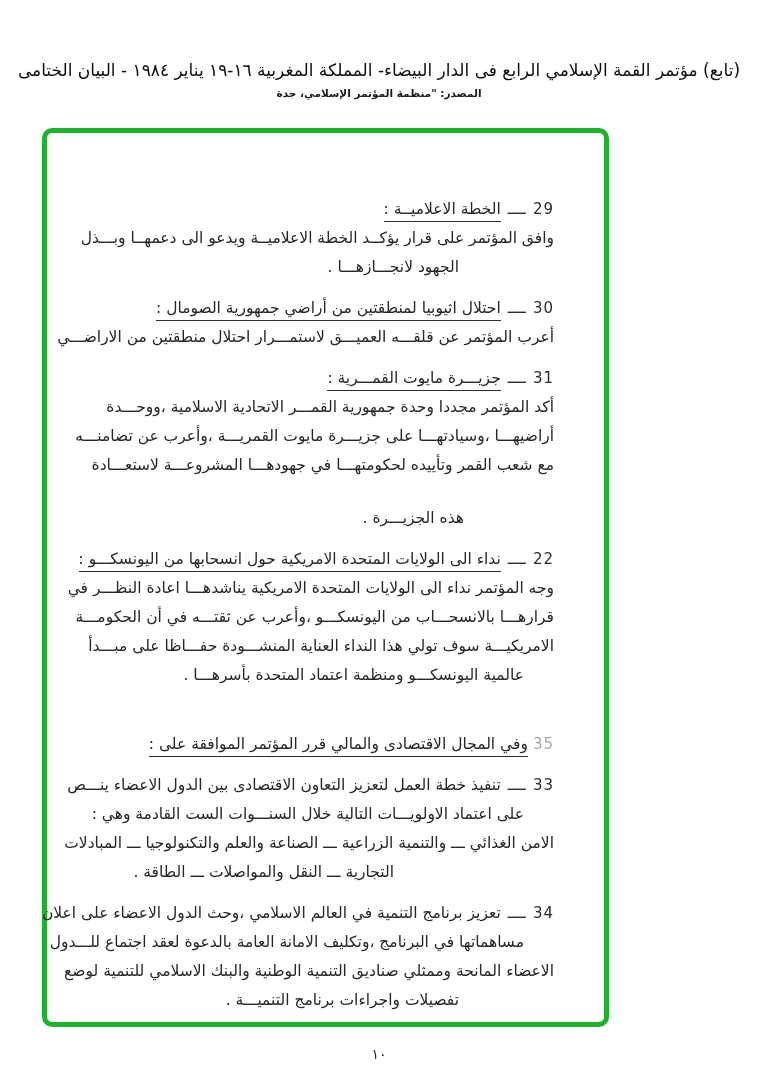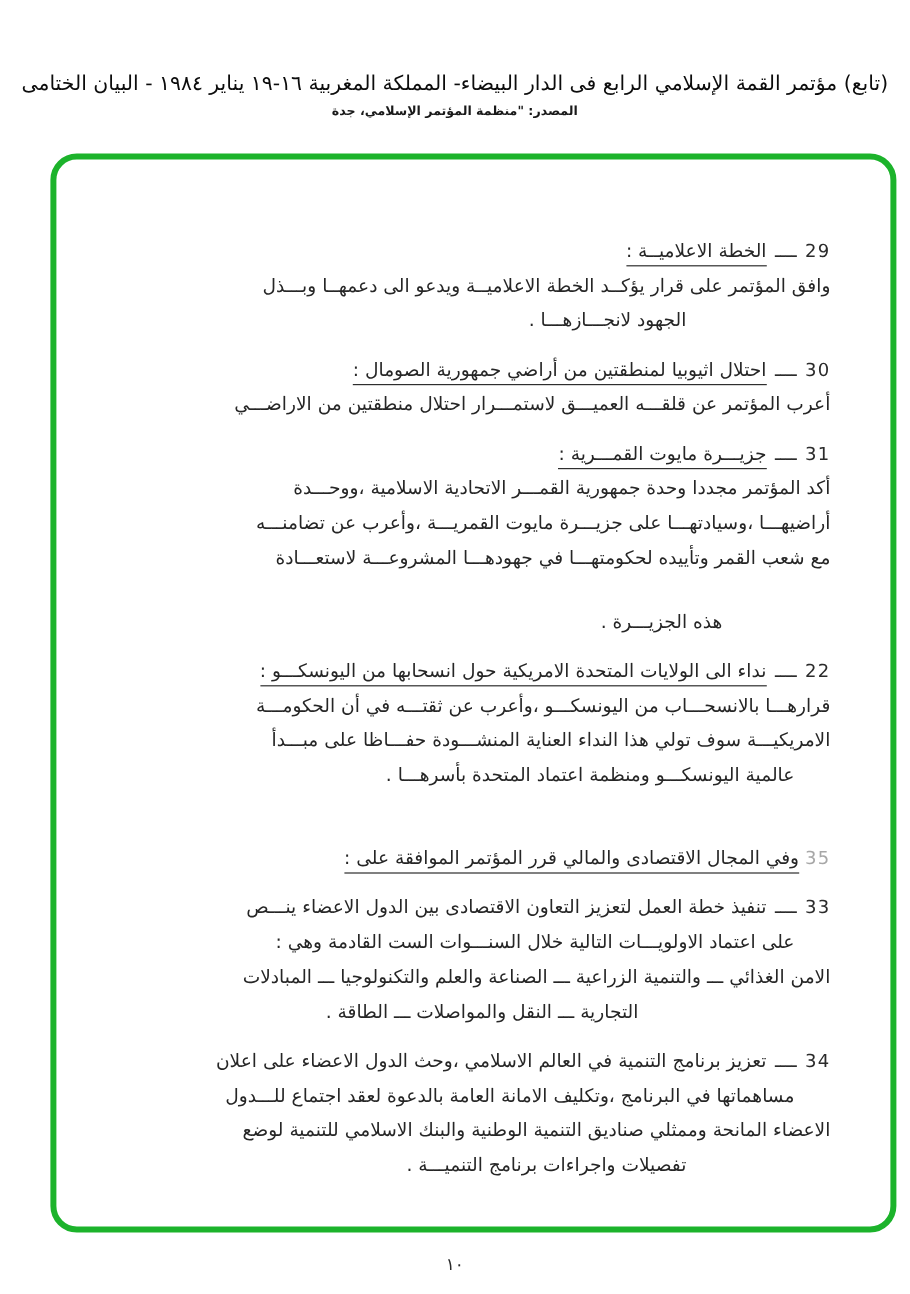--- a/index.html
+++ b/index.html
@@ -12,39 +12,39 @@
     position:absolute;top:60px;left:0;right:0;text-align:center;direction:rtl;
   }
   .header .h1{
     font-weight:normal;font-size:17px;letter-spacing:0;white-space:nowrap;color:#0c0c0c;
   }
   .header .h2{
     font-weight:bold;font-size:10.5px;margin-top:7px;color:#191919;
   }
   
   .frame{
-    position:absolute;left:42px;top:128px;width:705px;height:899px;
-    border:5px solid #1cb32b;border-radius:22px;box-sizing:border-box;background:#fff;
+    position:absolute;left:42px;top:128px;width:567px;height:899px;
+    border:5px solid #1cb32b;border-radius:10px;box-sizing:border-box;background:#fff;
   }
   
   .content{
     position:absolute;top:62px;right:50px;left:38px;
     direction:rtl;text-align:right;font-size:15.5px;color:#262626;
   }
   .section{margin-bottom:12px;}
   .line{line-height:29px;white-space:nowrap;}
   .num{display:inline-block;margin-left:5px;font-size:15px;color:#2b2b2b;letter-spacing:1px;}
   .num.faint{color:#8a8a8a;opacity:.75;margin-top:28px;}
   .dash{display:inline-block;margin:0 2px 0 7px;color:#2b2b2b;}
   .u{border-bottom:1.2px solid #2e2e2e;padding-bottom:3px;}
   
   .ind-a{margin-right:30px;}
   .ind-b{margin-right:90px;margin-top:24px;}
   .ind-c{margin-right:160px;}
-  .ind-d{margin-right:120px;}
+  .ind-d{margin-right:95px;}
   
   .pagenum{
     position:absolute;bottom:16px;left:50%;transform:translateX(-50%);
     font-size:14px;color:#2a2a2a;direction:rtl;
   }
 </style>
 </head>
 <body>
 
 <div class="page">
@@ -71,20 +71,21 @@
       <div class="section">
         <div class="line"><span class="num">31</span><span class="dash">ــــ</span><span class="u">جزيـــرة مايوت القمـــرية :</span></div>
         <div class="line">أكد المؤتمر مجددا وحدة جمهورية القمـــر الاتحادية الاسلامية ،ووحـــدة</div>
         <div class="line">أراضيهـــا ،وسيادتهـــا على جزيـــرة مايوت القمريـــة ،وأعرب عن تضامنـــه</div>
         <div class="line">مع شعب القمر وتأييده لحكومتهـــا في جهودهـــا المشروعـــة لاستعـــادة</div>
         <div class="line ind-b">هذه الجزيـــرة .</div>
       </div>
 
       <div class="section">
         <div class="line"><span class="num">22</span><span class="dash">ــــ</span><span class="u">نداء الى الولايات المتحدة الامريكية حول انسحابها من اليونسكـــو :</span></div>
+        <div class="line">وجه المؤتمر نداء الى الولايات المتحدة الامريكية يناشدهـــا اعادة النظـــر في</div>
         <div class="line">قرارهـــا بالانسحـــاب من اليونسكـــو ،وأعرب عن ثقتـــه في أن الحكومـــة</div>
         <div class="line">الامريكيـــة سوف تولي هذا النداء العناية المنشـــودة حفـــاظا على مبـــدأ</div>
         <div class="line ind-a">عالمية اليونسكـــو ومنظمة اعتماد المتحدة بأسرهـــا .</div>
       </div>
 
       <div class="section">
         <div class="line"><span class="num faint">35</span><span class="u">وفي المجال الاقتصادى والمالي قرر المؤتمر الموافقة على :</span></div>
       </div>
 
       <div class="section">

